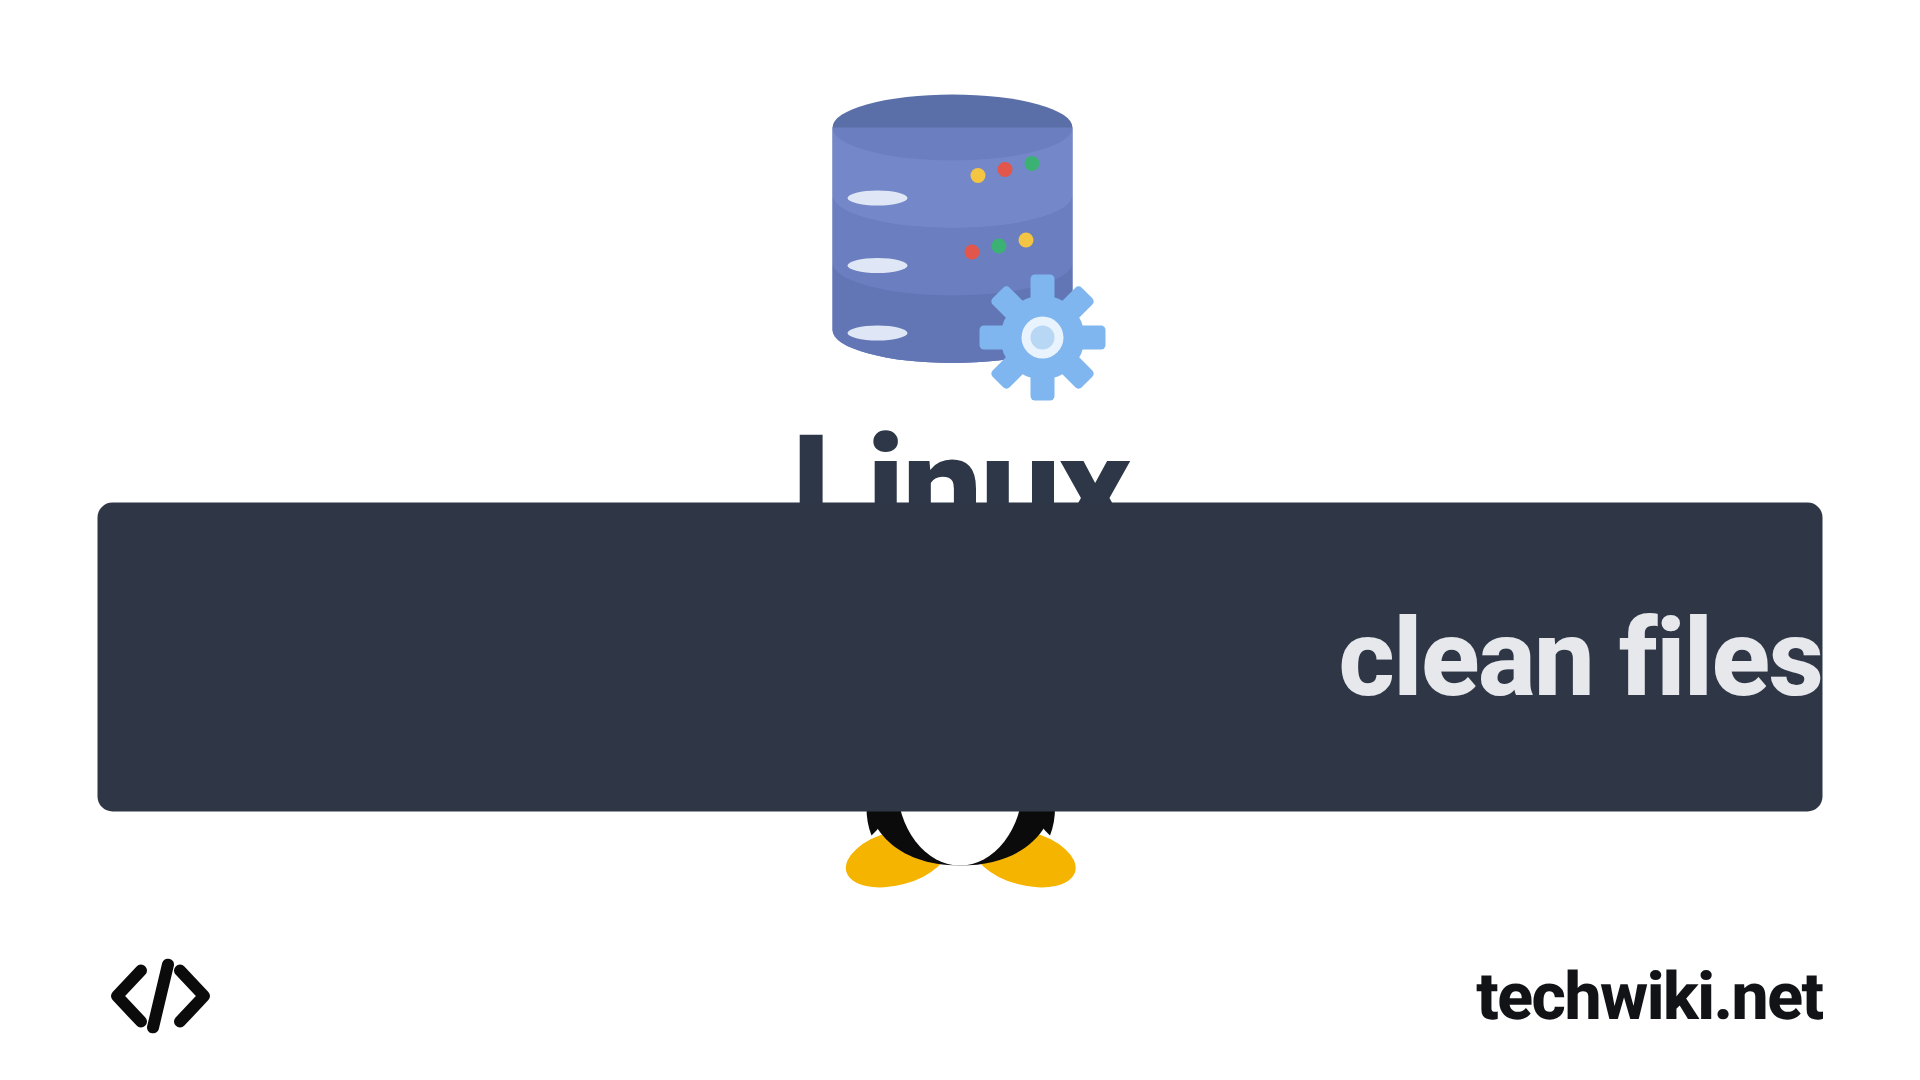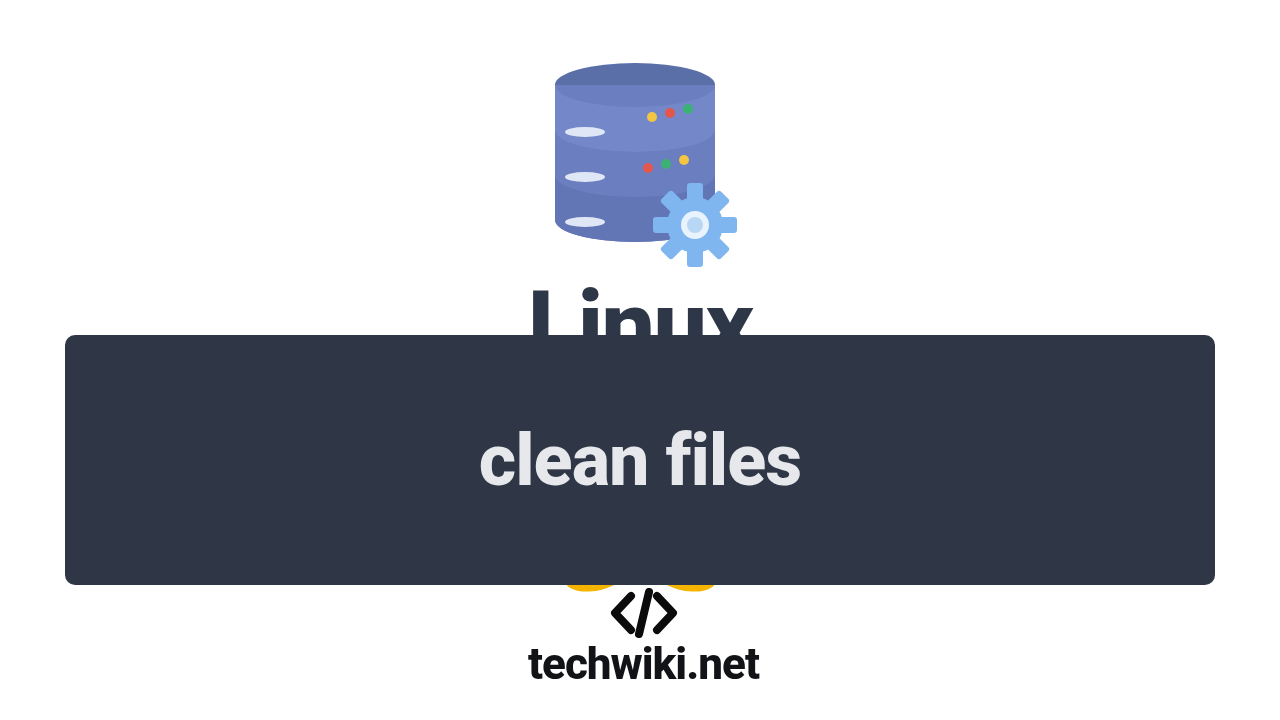--- a/index.html
+++ b/index.html
@@ -28,42 +28,41 @@
     font-weight: 800;
     color: #2d3748;
     letter-spacing: -2px;
   }
   .tux-icon { width: 175px; height: 210px; position: relative; }
   .card {
     position: absolute;
     left: 65px;
     right: 65px;
     top: 335px;
-    height: 250px;
+    height: 206px;
     background: #2f3747;
     border-radius: 10px;
     display: flex;
     align-items: center;
-    justify-content: center;
+    justify-content: flex-end;
   }
   .card-text {
     font-size: 72px;
     font-weight: 800;
     color: #e6e8ec;
     letter-spacing: -1px;
   }
   .footer-row {
     position: absolute;
     left: 72px;
     right: 65px;
     bottom: 30px;
     display: flex;
     align-items: center;
     justify-content: space-between;
-    flex-direction: column;
   }
   .code-icon { width: 70px; height: 50px; }
   .site {
     font-size: 44px;
     font-weight: 800;
     color: #111316;
     letter-spacing: -1px;
   }
 </style>
 </head>

